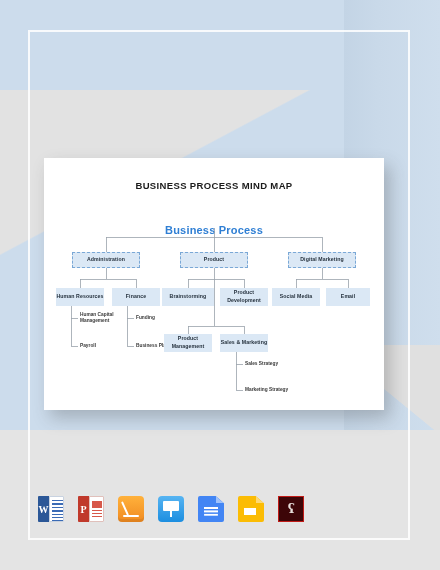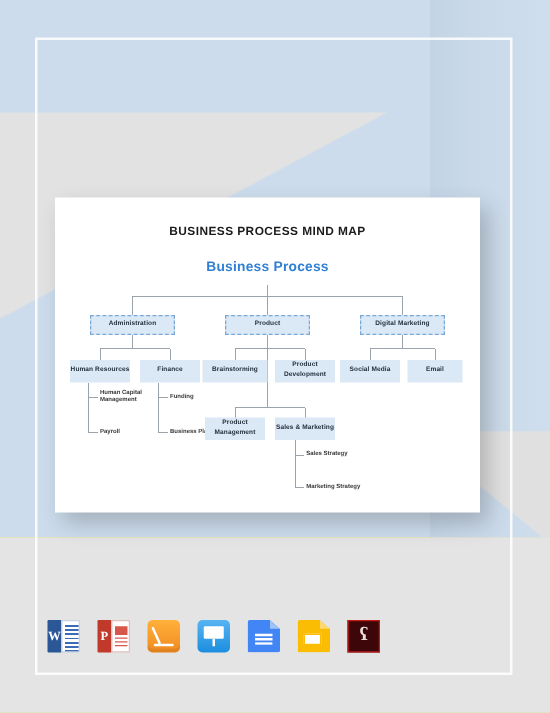--- a/index.html
+++ b/index.html
@@ -2,21 +2,21 @@
 <html><head>
 <meta charset="utf-8">
 <title>Business Process Mind Map Template</title>
 <style>
   html,body{margin:0;padding:0;}
   body{
     width:440px;height:570px;overflow:hidden;
     font-family:"Liberation Sans", sans-serif;
     background:#e6e6e6;
   }
-  .stage{position:relative;width:440px;height:570px;overflow:hidden;background:#fde047;}
+  .stage{position:relative;width:440px;height:570px;overflow:hidden;background:#ef4444;}
 
   
   .bg-blue{
     position:absolute;left:0;top:0;width:440px;height:430px;
     background:#ccdcec;
   }
   .bg-blue-shade{
     position:absolute;right:0;top:0;width:96px;height:430px;
     background:linear-gradient(to right,#c3d4e5 0%,#c9d9e9 35%,#cfdeed 100%);
   }
@@ -49,21 +49,21 @@
     box-shadow:6px 8px 16px rgba(60,60,60,.28);
   }
 
   .doc-title{
     margin:0;padding-top:22px;
     text-align:center;
     font-size:9.5px;font-weight:bold;letter-spacing:.35px;
     color:#1b1b1b;
   }
   .root-node{
-    margin:0;padding-top:17px;text-align:center;
+    margin:16px;padding-top:17px;text-align:center;
     font-size:11px;font-weight:bold;color:#2f7fd4;
     letter-spacing:.2px;
   }
 
   
   .map{position:absolute;left:0;top:0;width:340px;height:252px;}
   .node-box{
     position:absolute;box-sizing:border-box;
     background:#dbe8f5;
     display:flex;align-items:center;justify-content:center;

